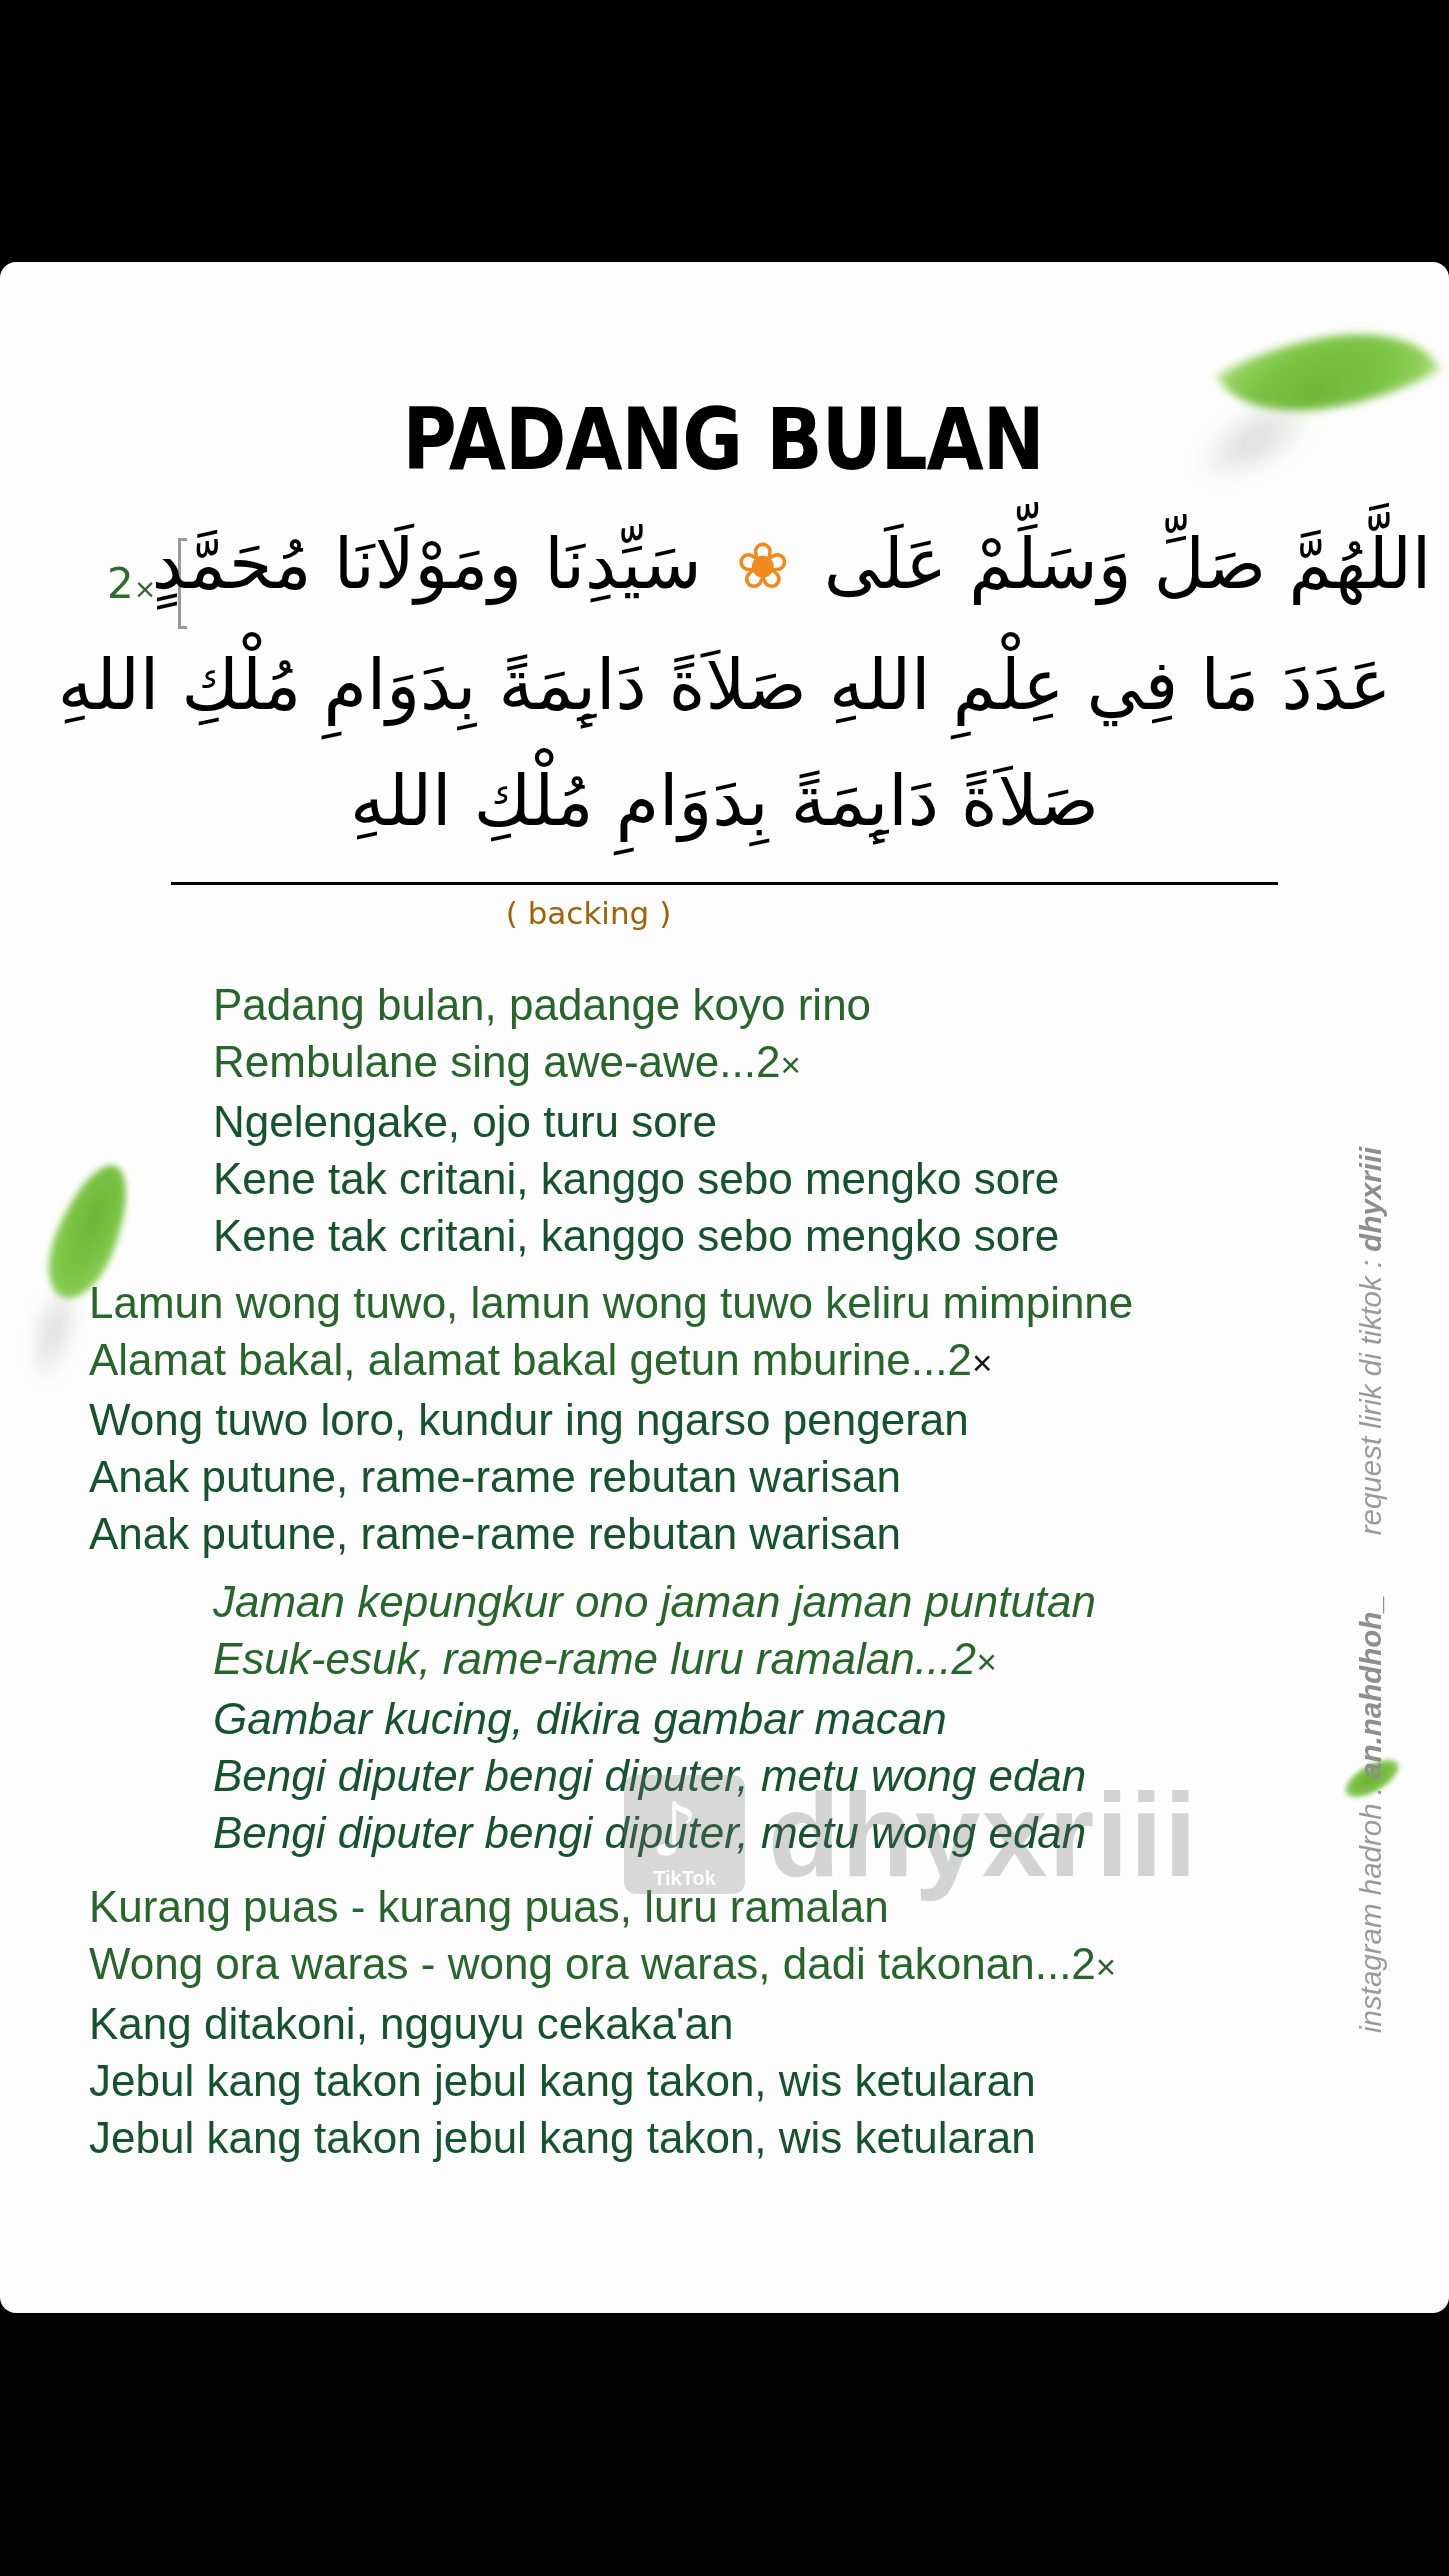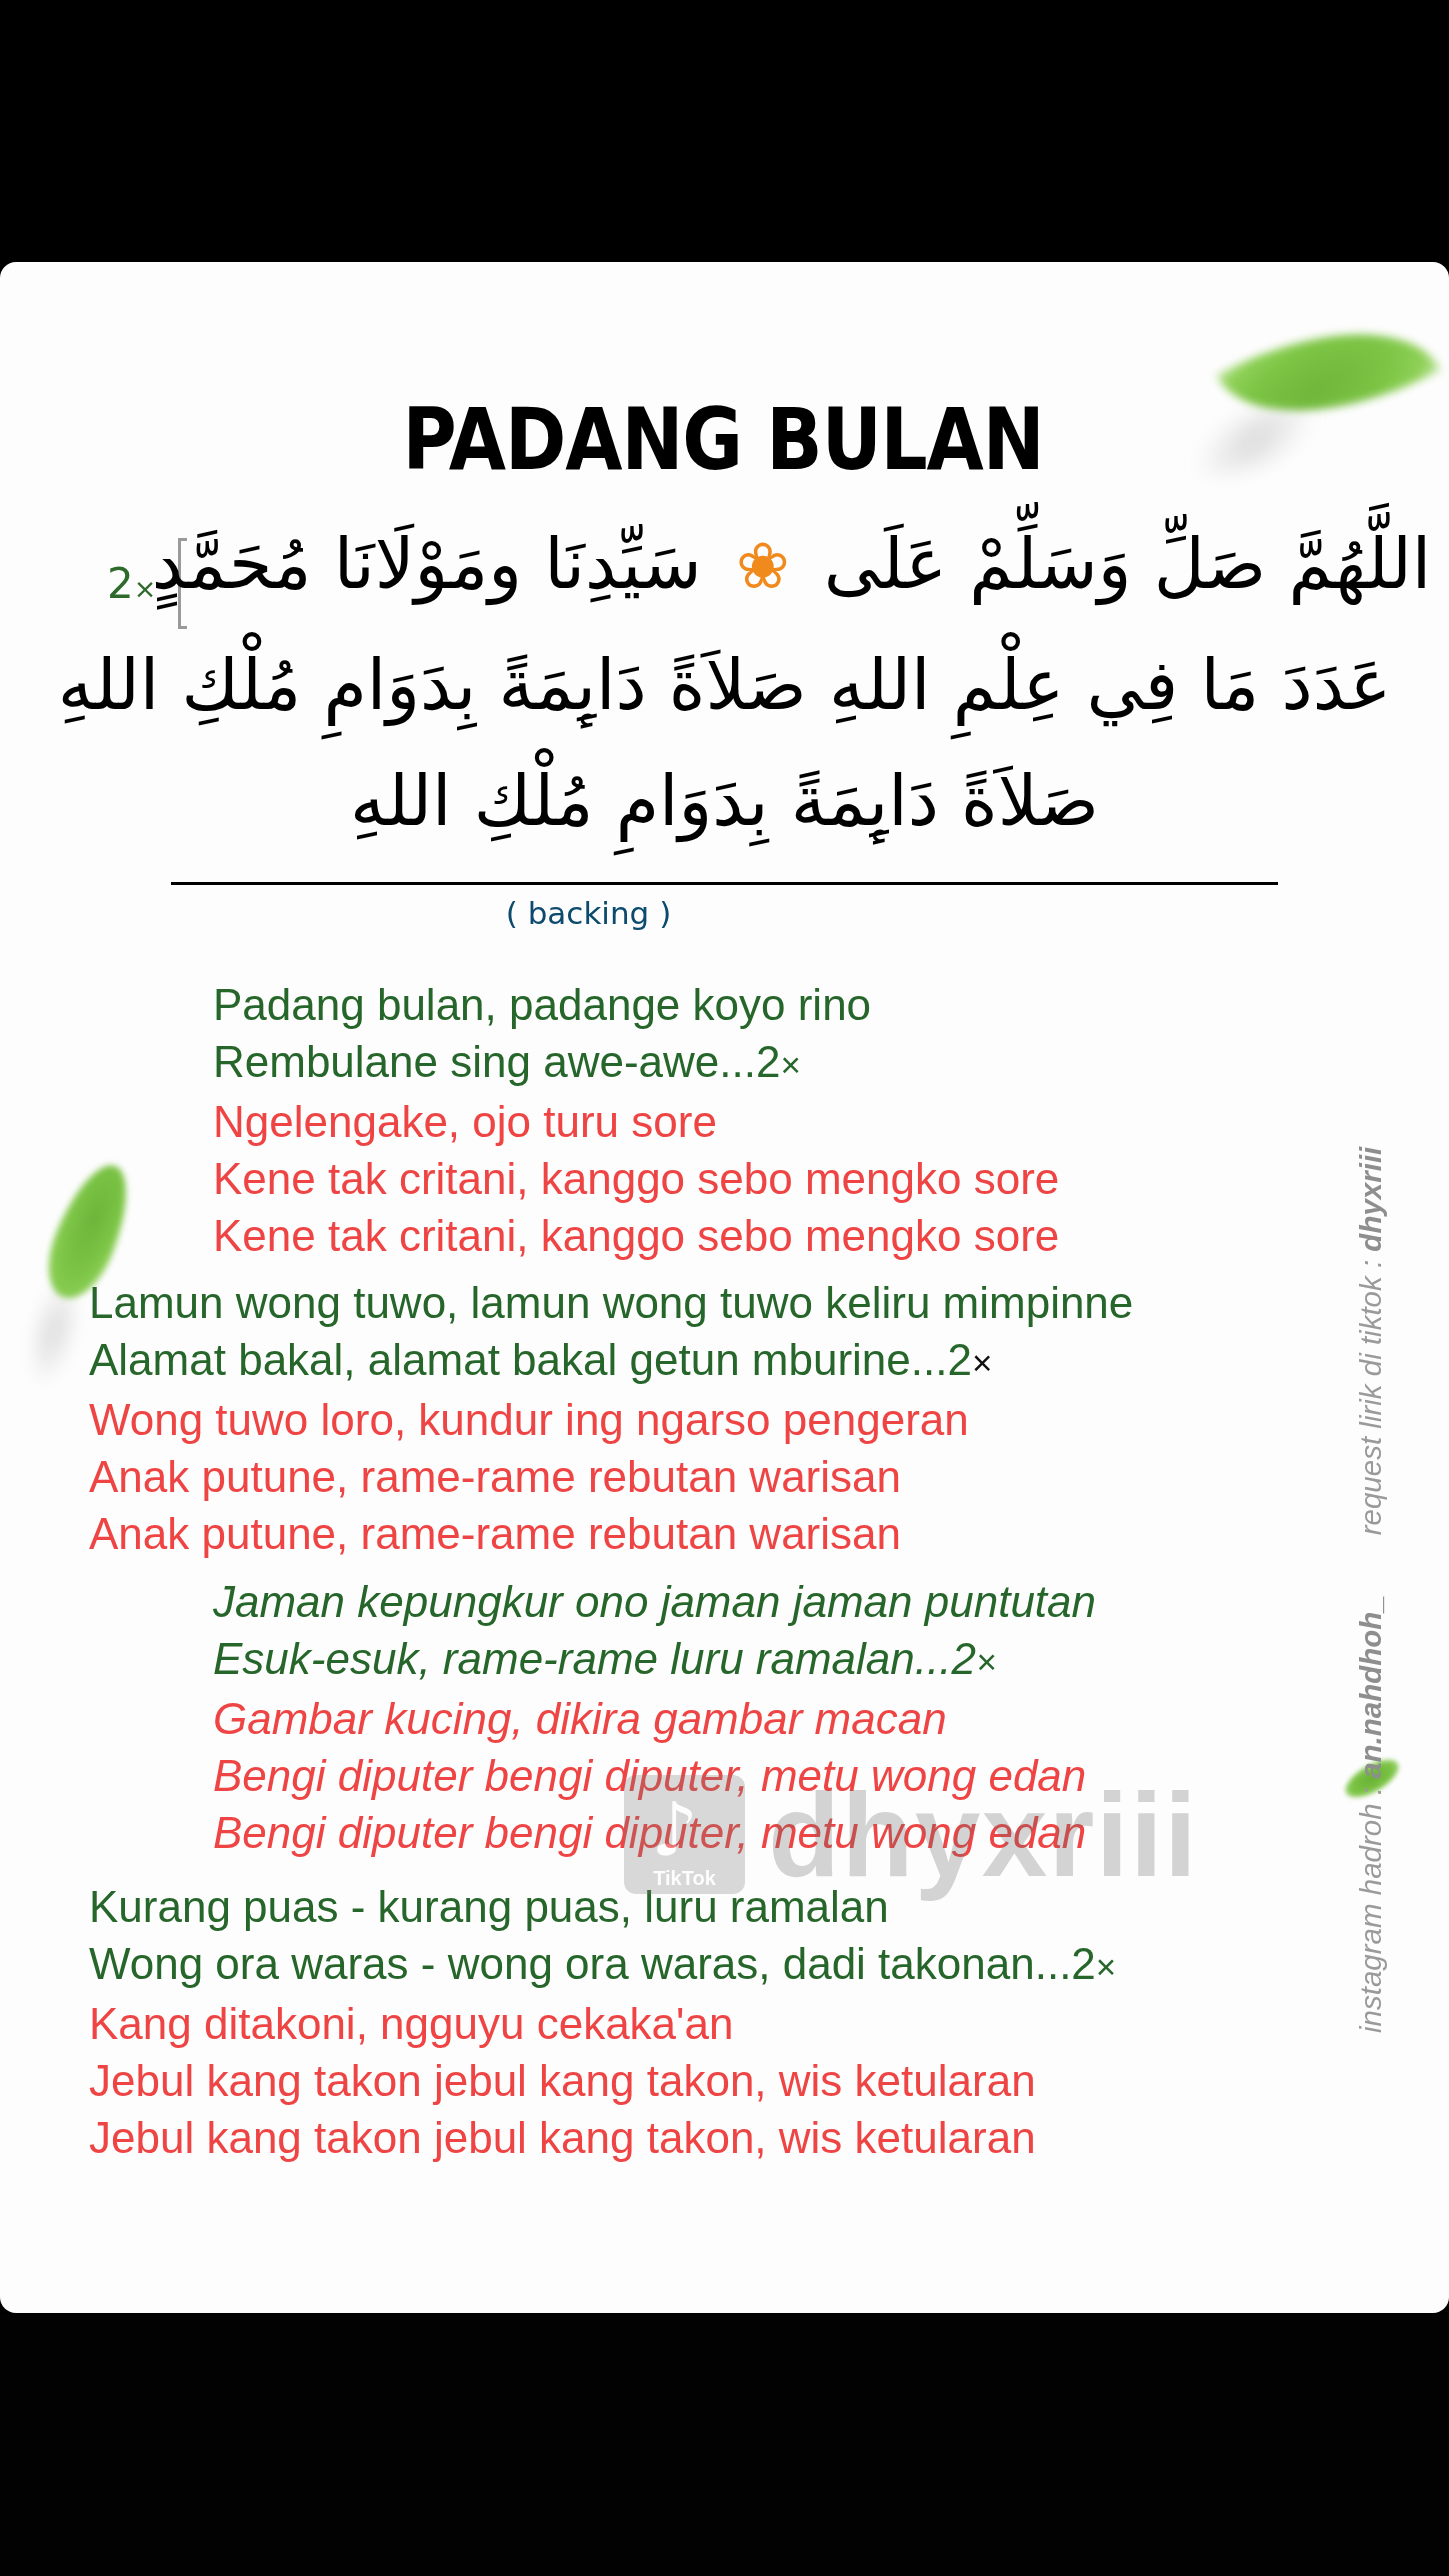--- a/index.html
+++ b/index.html
@@ -38,25 +38,25 @@
   .bracket {
     width: 9.4px; height: 91px; margin-left: 21.5px;
     border-left: 3.4px solid #9a9a9a; border-top: 3.4px solid #9a9a9a; border-bottom: 3.4px solid #9a9a9a;
     box-sizing: border-box;
   }
   .divider {
     position: absolute; left: 171px; top: 620px; width: 1107px; height: 3.4px; background: #000;
   }
   .backing {
     position: absolute; left: 0; width: 1177px; top: 633px; text-align: center;
-    font-family: "DejaVu Sans", sans-serif; font-size: 31px; color: #0c4a6e;
+    font-family: "DejaVu Sans", sans-serif; font-size: 31px; color: #a16207;
   }
   .stanza { position: absolute; }
   .stanza .line {
-    font-size: 44px; line-height: 57px; white-space: nowrap; color: #ef4444;
+    font-size: 44px; line-height: 57px; white-space: nowrap; color: #14532d;
     font-family: "Liberation Sans", sans-serif;
   }
   .stanza .line.green { color: #26662a; }
   .stanza .line .times { color: #050505; font-size: 35px; }
   .stanza .line.green .times { color: #26662a; }
   .stanza .line.green .times.dark { color: #111; }
   .s1 { left: 213px; top: 714px; }
   .s2 { left: 89px; top: 1012px; }
   .s3 { left: 213px; top: 1311px; font-style: italic; }
   .s4 { left: 89px; top: 1616px; }

